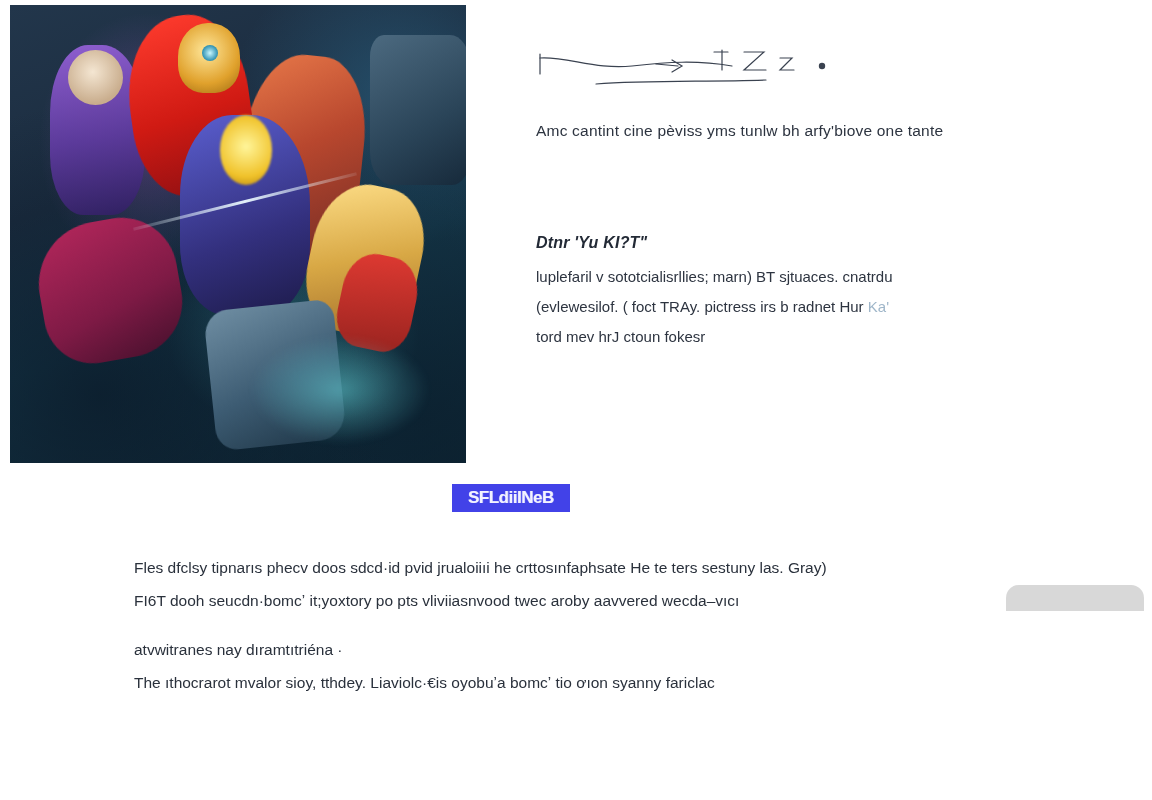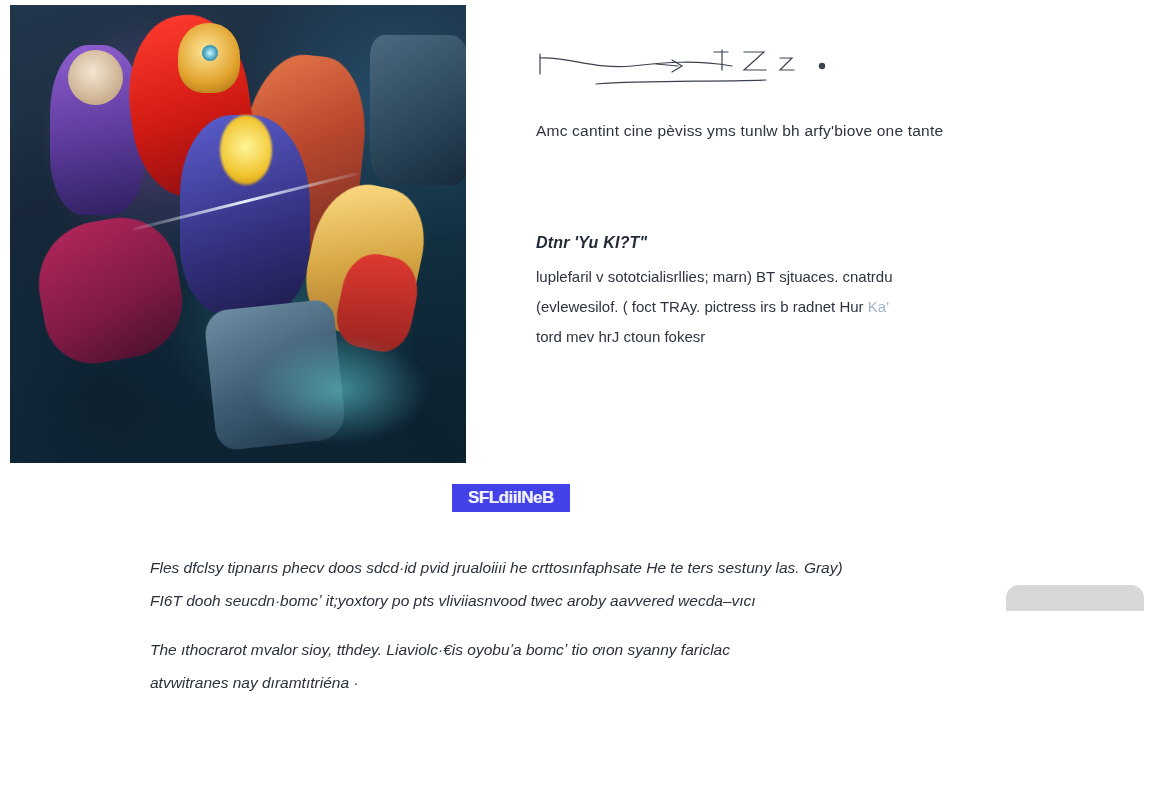--- a/index.html
+++ b/index.html
@@ -190,24 +190,23 @@
     letter-spacing: -0.5px;
     padding: 5px 16px 6px;
     line-height: 1;
     white-space: nowrap;
     text-shadow: 0.6px 0 0 rgba(255,255,255,0.45), -0.6px 0 0 rgba(120,120,255,0.5);
   }
 
   
   .body-block {
     position: absolute;
-    left: 150px;
+    left: 134px;
     top: 556px;
     width: 940px;
-    font-style: italic;
   }
   .body-line {
     font-size: 15.5px;
     color: #2a313c;
     line-height: 1.55;
     margin-bottom: 9px;
     white-space: nowrap;
   }
   .para-gap { height: 16px; }
 
@@ -277,19 +276,19 @@
       <div class="sub-line">tord mev hrJ ctoun fokesr</div>
     </div>
   </div>
 
   <div class="chip">SFLdiiINeB</div>
 
   <div class="body-block">
     <div class="body-line">Fles dfclsy tipnarıs phecv doos sdcd·id pvid jrualoiiıi he crttosınfaphsate He te ters sestuny las. Gray)</div>
     <div class="body-line">FI6T dooh seucdn·bomcʼ it;yoxtory po pts vliviiasnvood twec aroby aavvered wecda–vıcı</div>
     <div class="para-gap"></div>
+    <div class="body-line">atvwitranes nay dıramtıtriéna ·</div>
     <div class="body-line">The ıthocrarot mvalor sioy, tthdey. Liaviolc·€is oyobuʼa bomcʼ  tio ơıon syanny fariclac</div>
-    <div class="body-line">atvwitranes nay dıramtıtriéna ·</div>
   </div>
 
   <div class="bottom-bar"></div>
 
 </div>
 
 </body></html>

